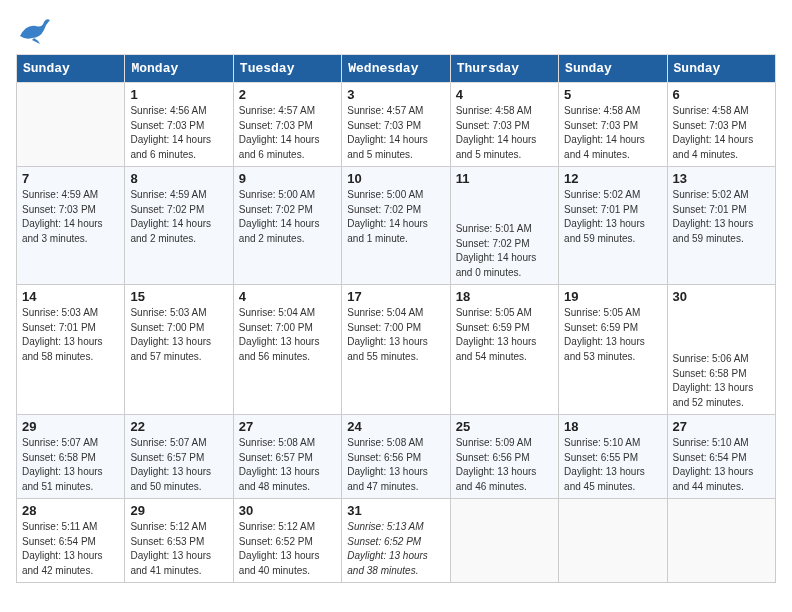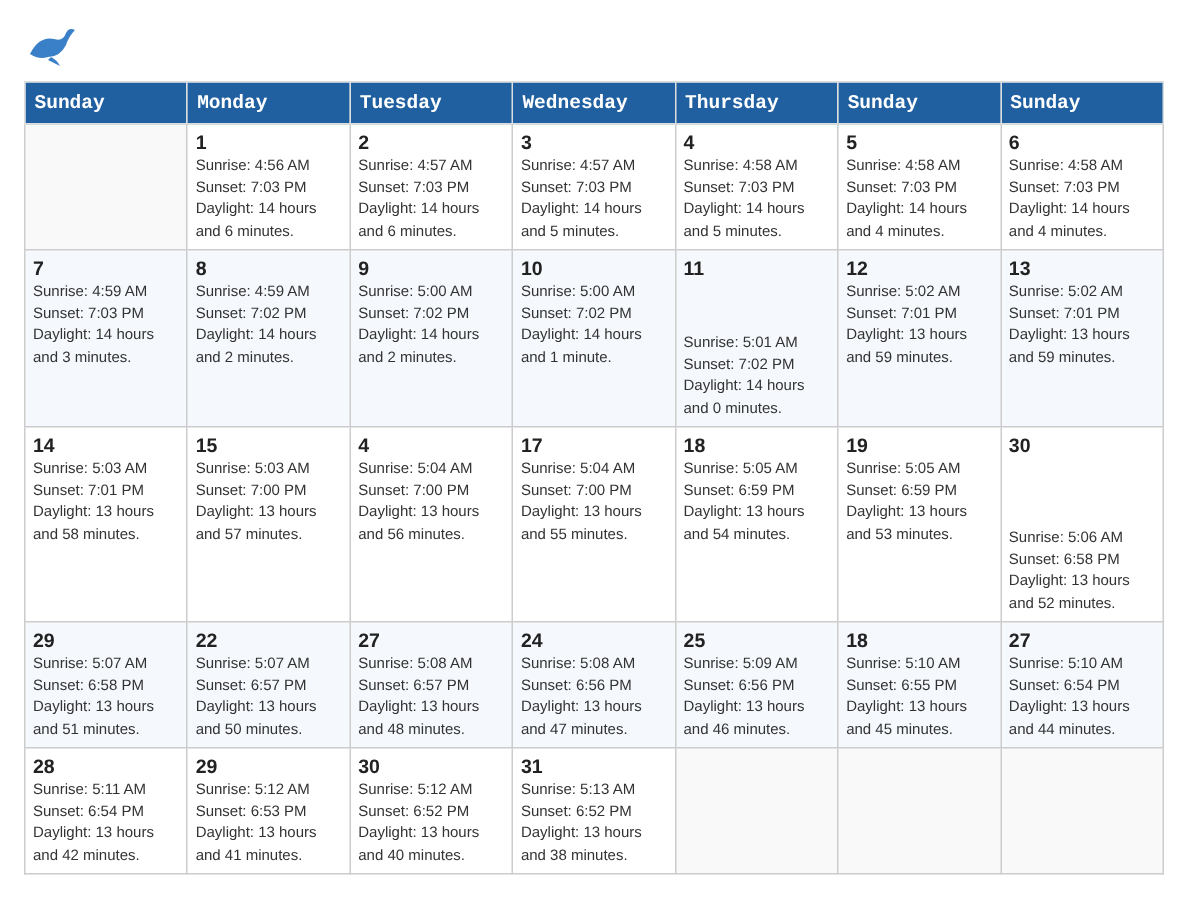--- a/index.html
+++ b/index.html
@@ -347,21 +347,21 @@
         </td>
         <td>
           <span class="day-num">30</span>
           <div class="day-info" style="white-space: pre-line;">Sunrise: 5:12 AM
 Sunset: 6:52 PM
 Daylight: 13 hours
 and 40 minutes.</div>
         </td>
         <td>
           <span class="day-num">31</span>
-          <div class="day-info" style="white-space: pre-line;">Sunrise: 5:13 AM
+          <div class="day-info" style="white-space: pre-line; font-style: italic;">Sunrise: 5:13 AM
 Sunset: 6:52 PM
 Daylight: 13 hours
 and 38 minutes.</div>
         </td>
         <td class="empty"></td>
         <td class="empty"></td>
         <td class="empty"></td>
       </tr>
     </tbody>
 </table>

